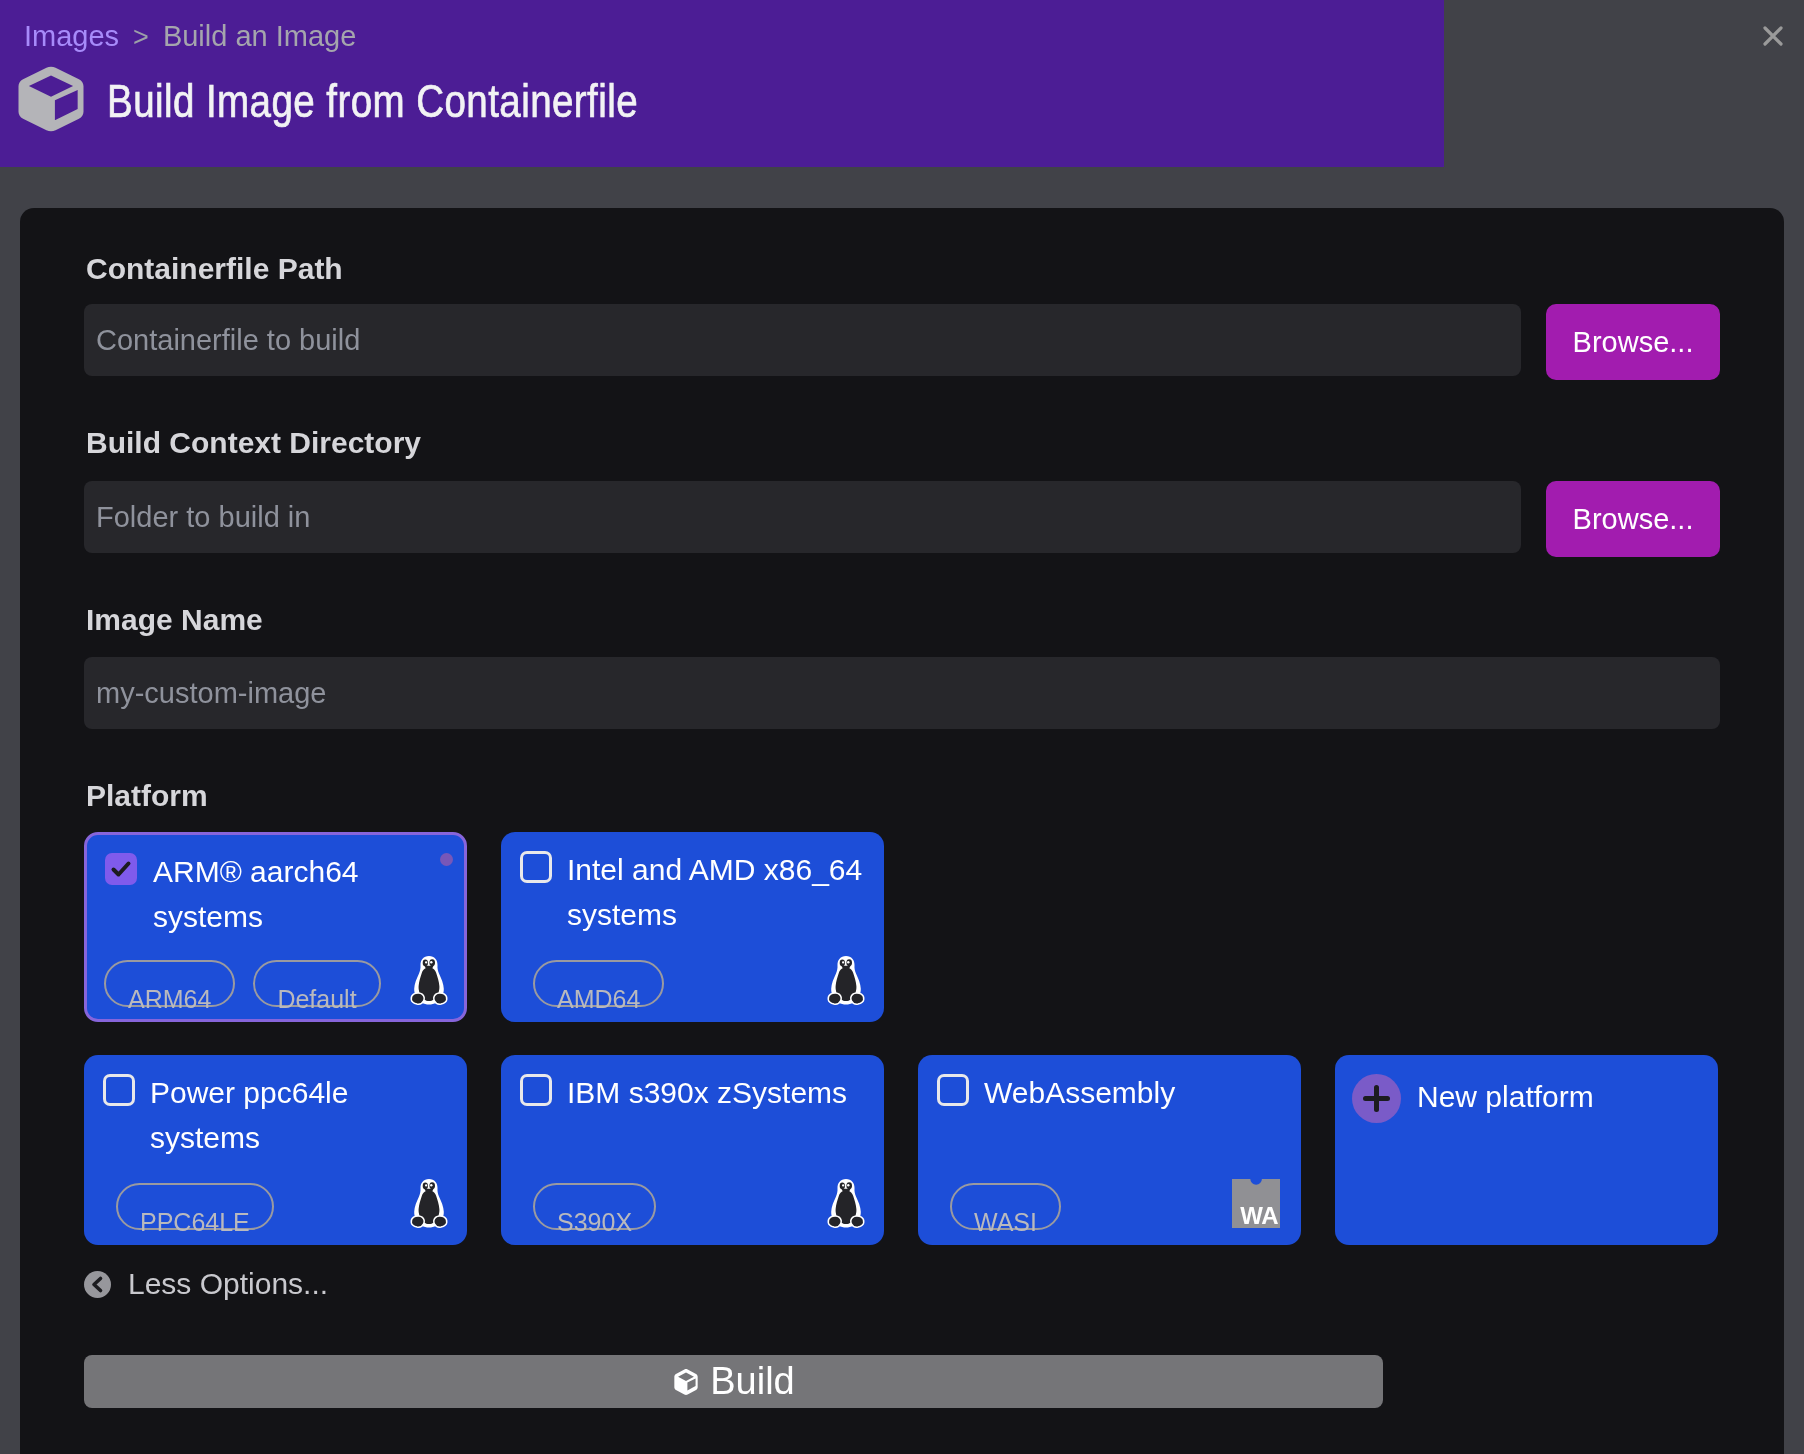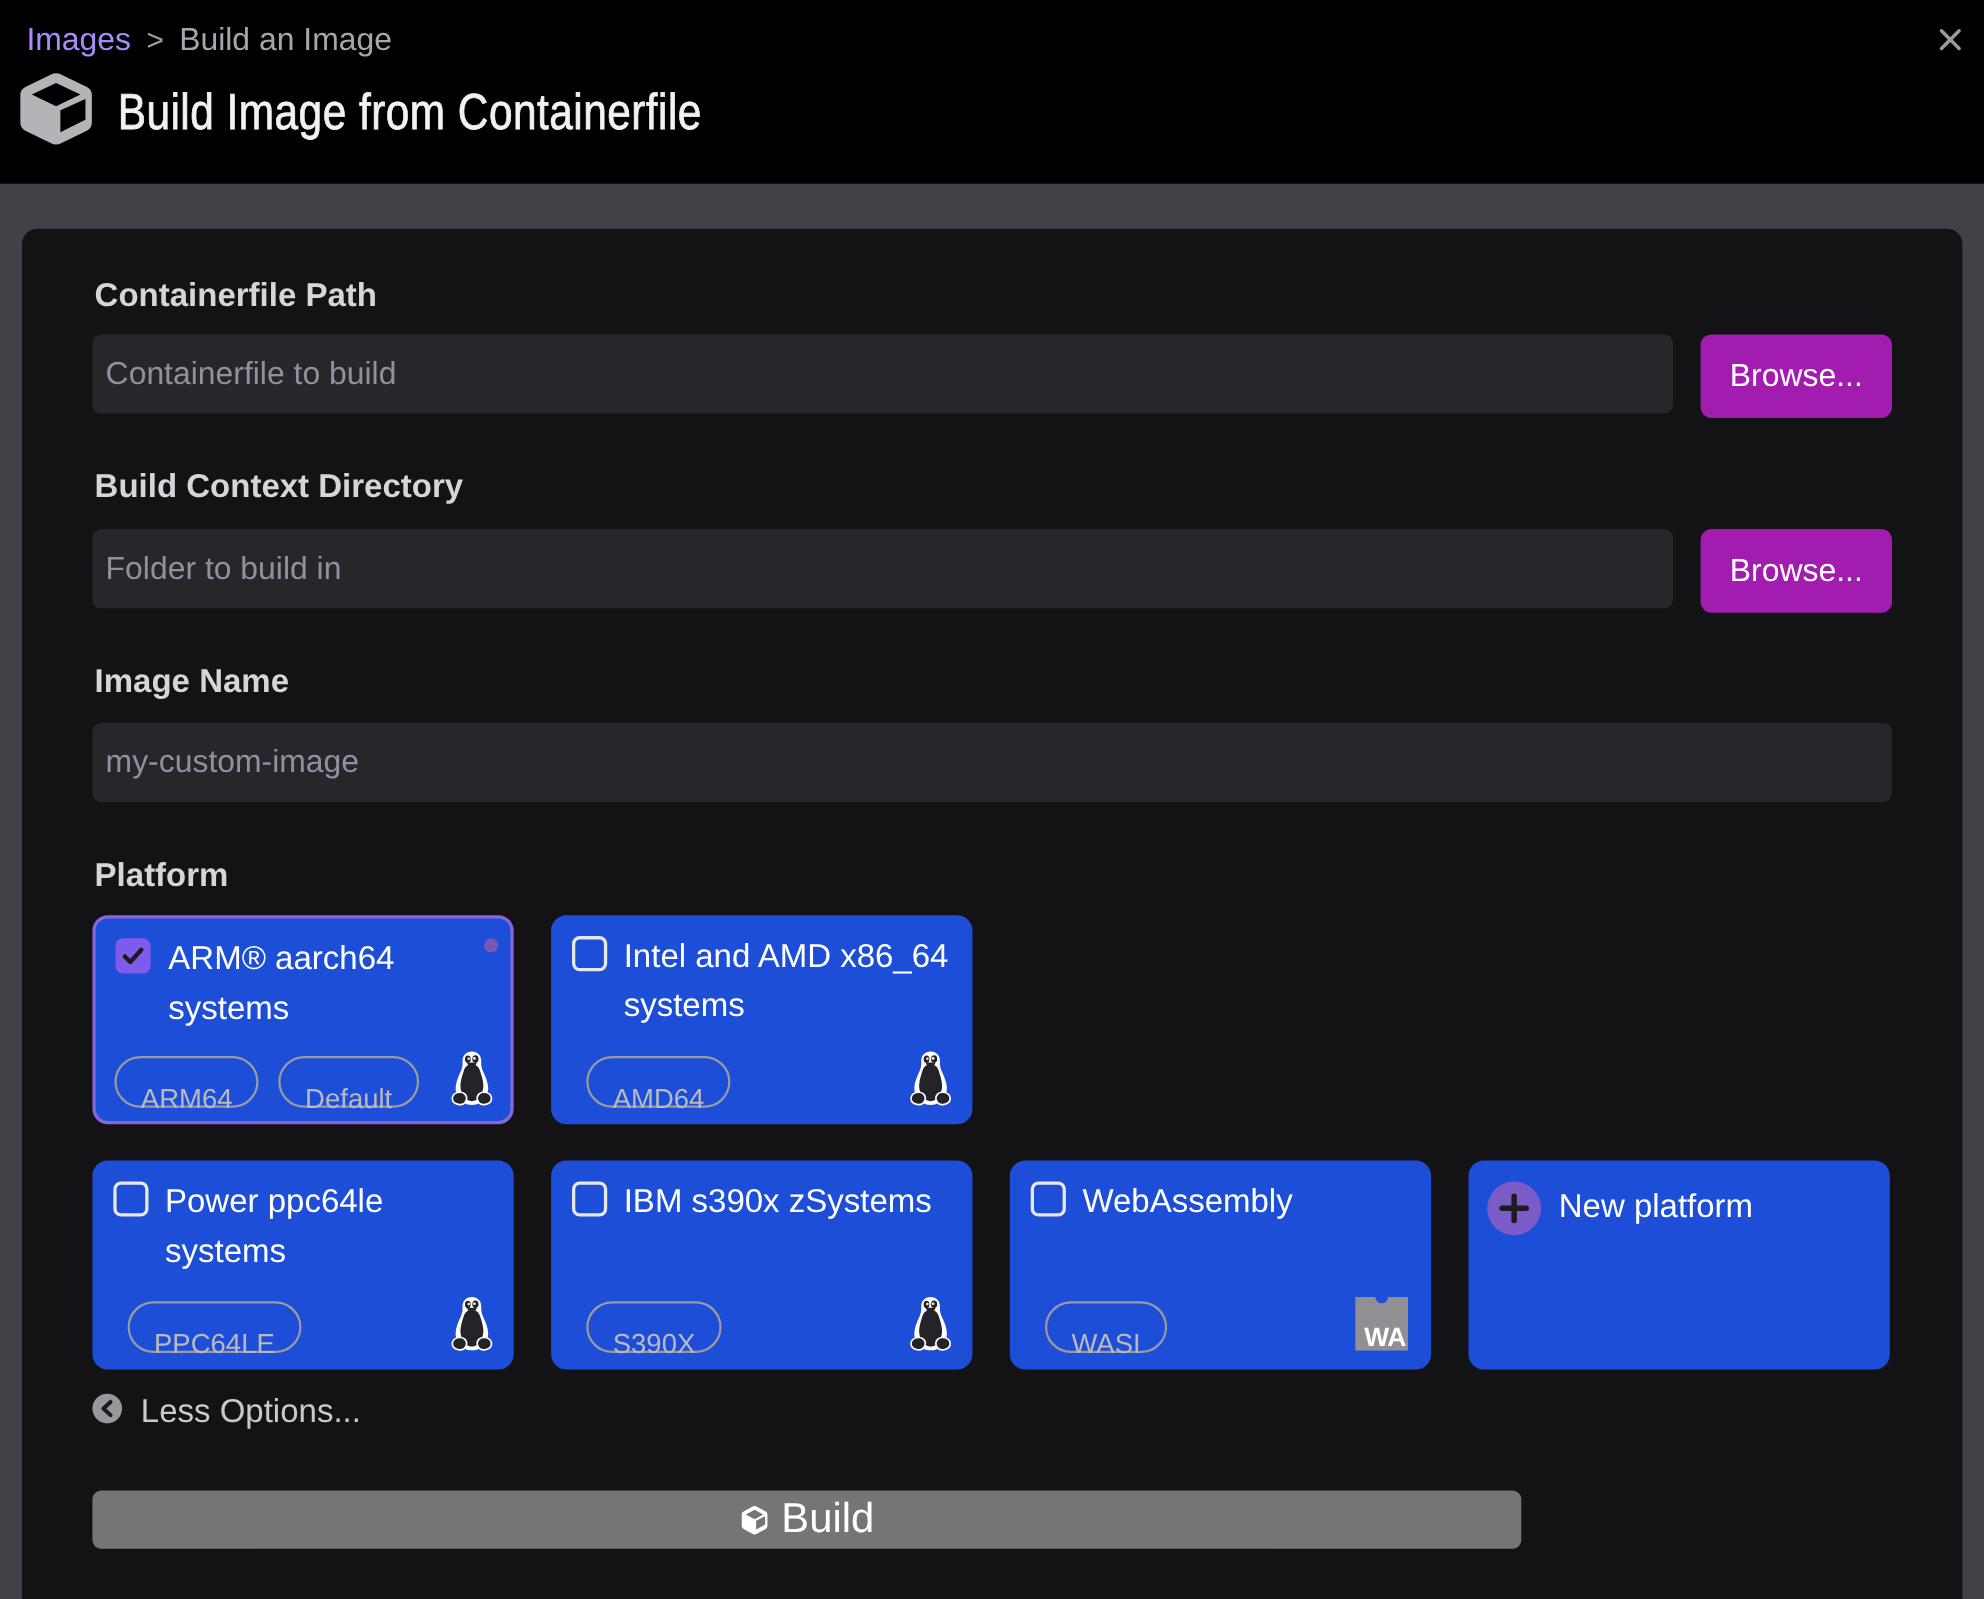--- a/index.html
+++ b/index.html
@@ -1,17 +1,17 @@
 <!DOCTYPE html>
 <html><head>
 <meta charset="utf-8">
 <style>
 * { margin:0; padding:0; box-sizing:border-box; }
 html,body { width:1804px; height:1454px; overflow:hidden; background:#414248; font-family:"Liberation Sans", sans-serif; }
-.header { position:absolute; left:0; top:0; width:1804px; height:167px; background:#000000; }
+.header { position:absolute; left:0; top:0; width:1444px; height:167px; background:#4c1d95; }
 .crumbs { position:absolute; left:24px; top:20px; font-size:29px; color:#a5a5ad; }
 .crumbs .link { color:#a78bfa; }
 .crumbs .sep { color:#9ca0a8; padding:0 14px; font-size:27px; }
 .cubeicon { position:absolute; left:12px; top:64px; }
 .title { position:absolute; left:107px; top:74px; font-size:46px; color:#f2f2f4; font-weight:500; letter-spacing:0.5px; transform:scaleX(0.838); transform-origin:0 0; white-space:nowrap; -webkit-text-stroke:0.7px #f2f2f4; }
 .closex { position:absolute; left:1762px; top:25px; }
 .panel { position:absolute; left:20px; top:208px; width:1764px; height:1246px; background:#131316; border-radius:14px 14px 0 0; }
 .label { position:absolute; left:66px; font-size:30px; font-weight:bold; color:#d6d6da; }
 .input { position:absolute; left:64px; width:1437px; height:72px; background:#27272b; border-radius:8px; font-size:29px; color:#8f929c; line-height:72px; padding-left:12px; }
 .input.wide { width:1636px; }
@@ -24,21 +24,21 @@
 .card.sel .badges { left:17px; bottom:12px; }
 .card.sel .tux { right:14px; bottom:11px; }
 .cardtitle { position:absolute; left:66px; top:15px; font-size:30px; color:#ffffff; line-height:45px; }
 .cb { position:absolute; left:19px; top:19px; width:32px; height:32px; border-radius:7px; }
 .cb.off { border:3px solid #e8e8ea; }
 .cb.on { background:#7f5bec; }
 .dot { position:absolute; right:14px; top:18px; width:13px; height:13px; border-radius:50%; background:#7757b8; }
 .badges { position:absolute; left:32px; bottom:15px; display:flex; gap:18px; }
 .badge { height:47px; line-height:43px; padding:16px 22px; border:2px solid #9a9aa0; border-radius:24px; color:#b9b9be; font-size:25px; }
 .tux { position:absolute; right:17px; bottom:14px; }
-.lessopt { position:absolute; left:64px; top:1059px; display:flex; }
+.lessopt { position:absolute; left:64px; top:1059px; display:flex; align-items:center; }
 .lessopt .circ { width:27px; height:27px; border-radius:50%; background:#97979c; position:relative; }
 .lessopt .txt { margin-left:17px; font-size:30px; color:#c9c9ce; }
 .buildbtn { position:absolute; left:64px; top:1147px; width:1299px; height:53px; background:#757578; border-radius:8px; display:flex; align-items:center; justify-content:center; color:#ffffff; font-size:38px; font-weight:normal; gap:10px; }
 .pluscirc { position:absolute; left:17px; top:19px; width:49px; height:49px; border-radius:50%; background:#7a5bc8; }
 </style>
 </head>
 <body>
 <svg width="0" height="0" style="position:absolute;">
 <defs>
 <g id="tux">

